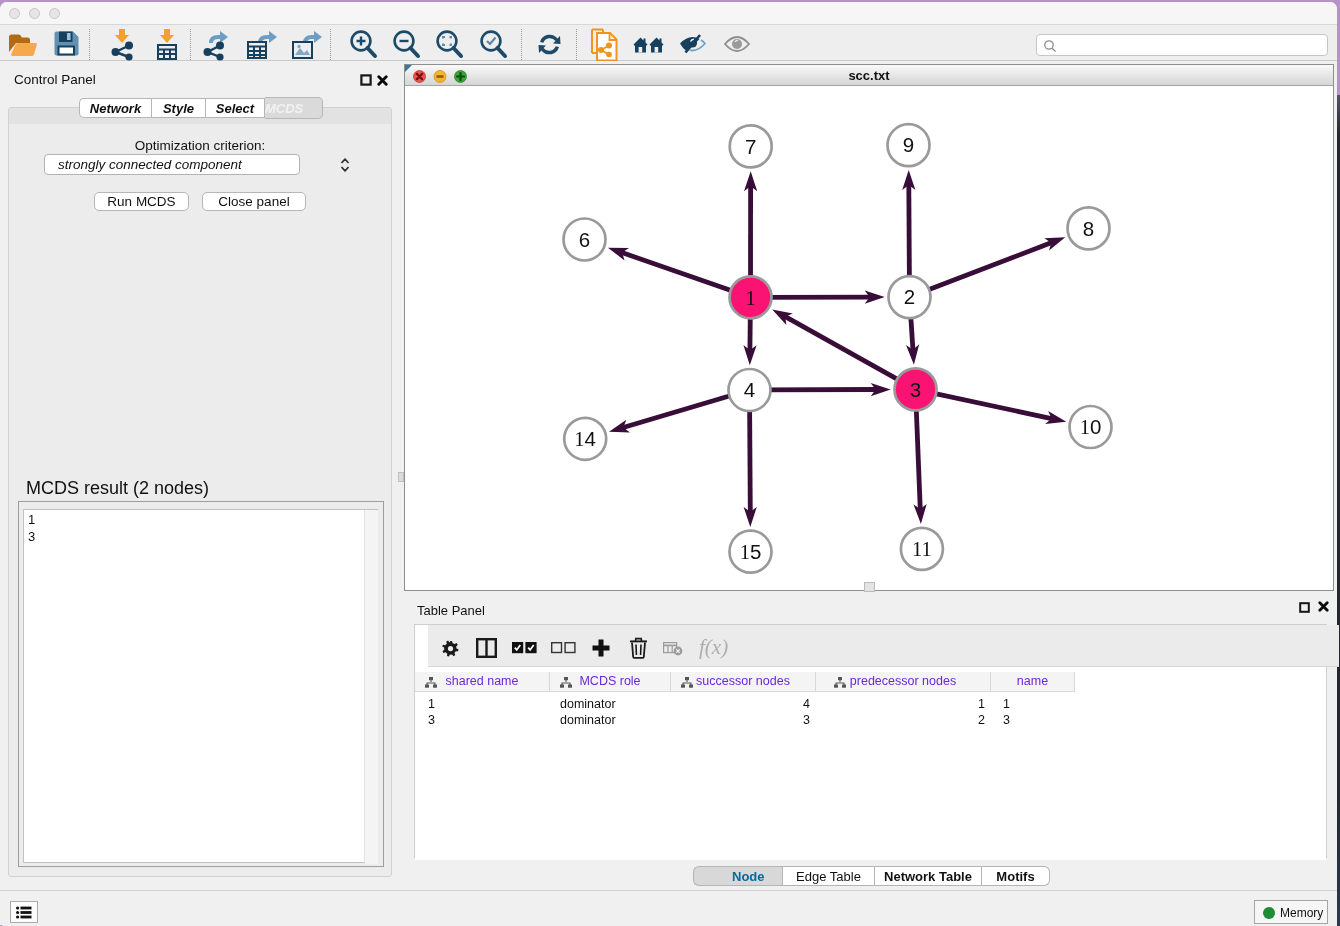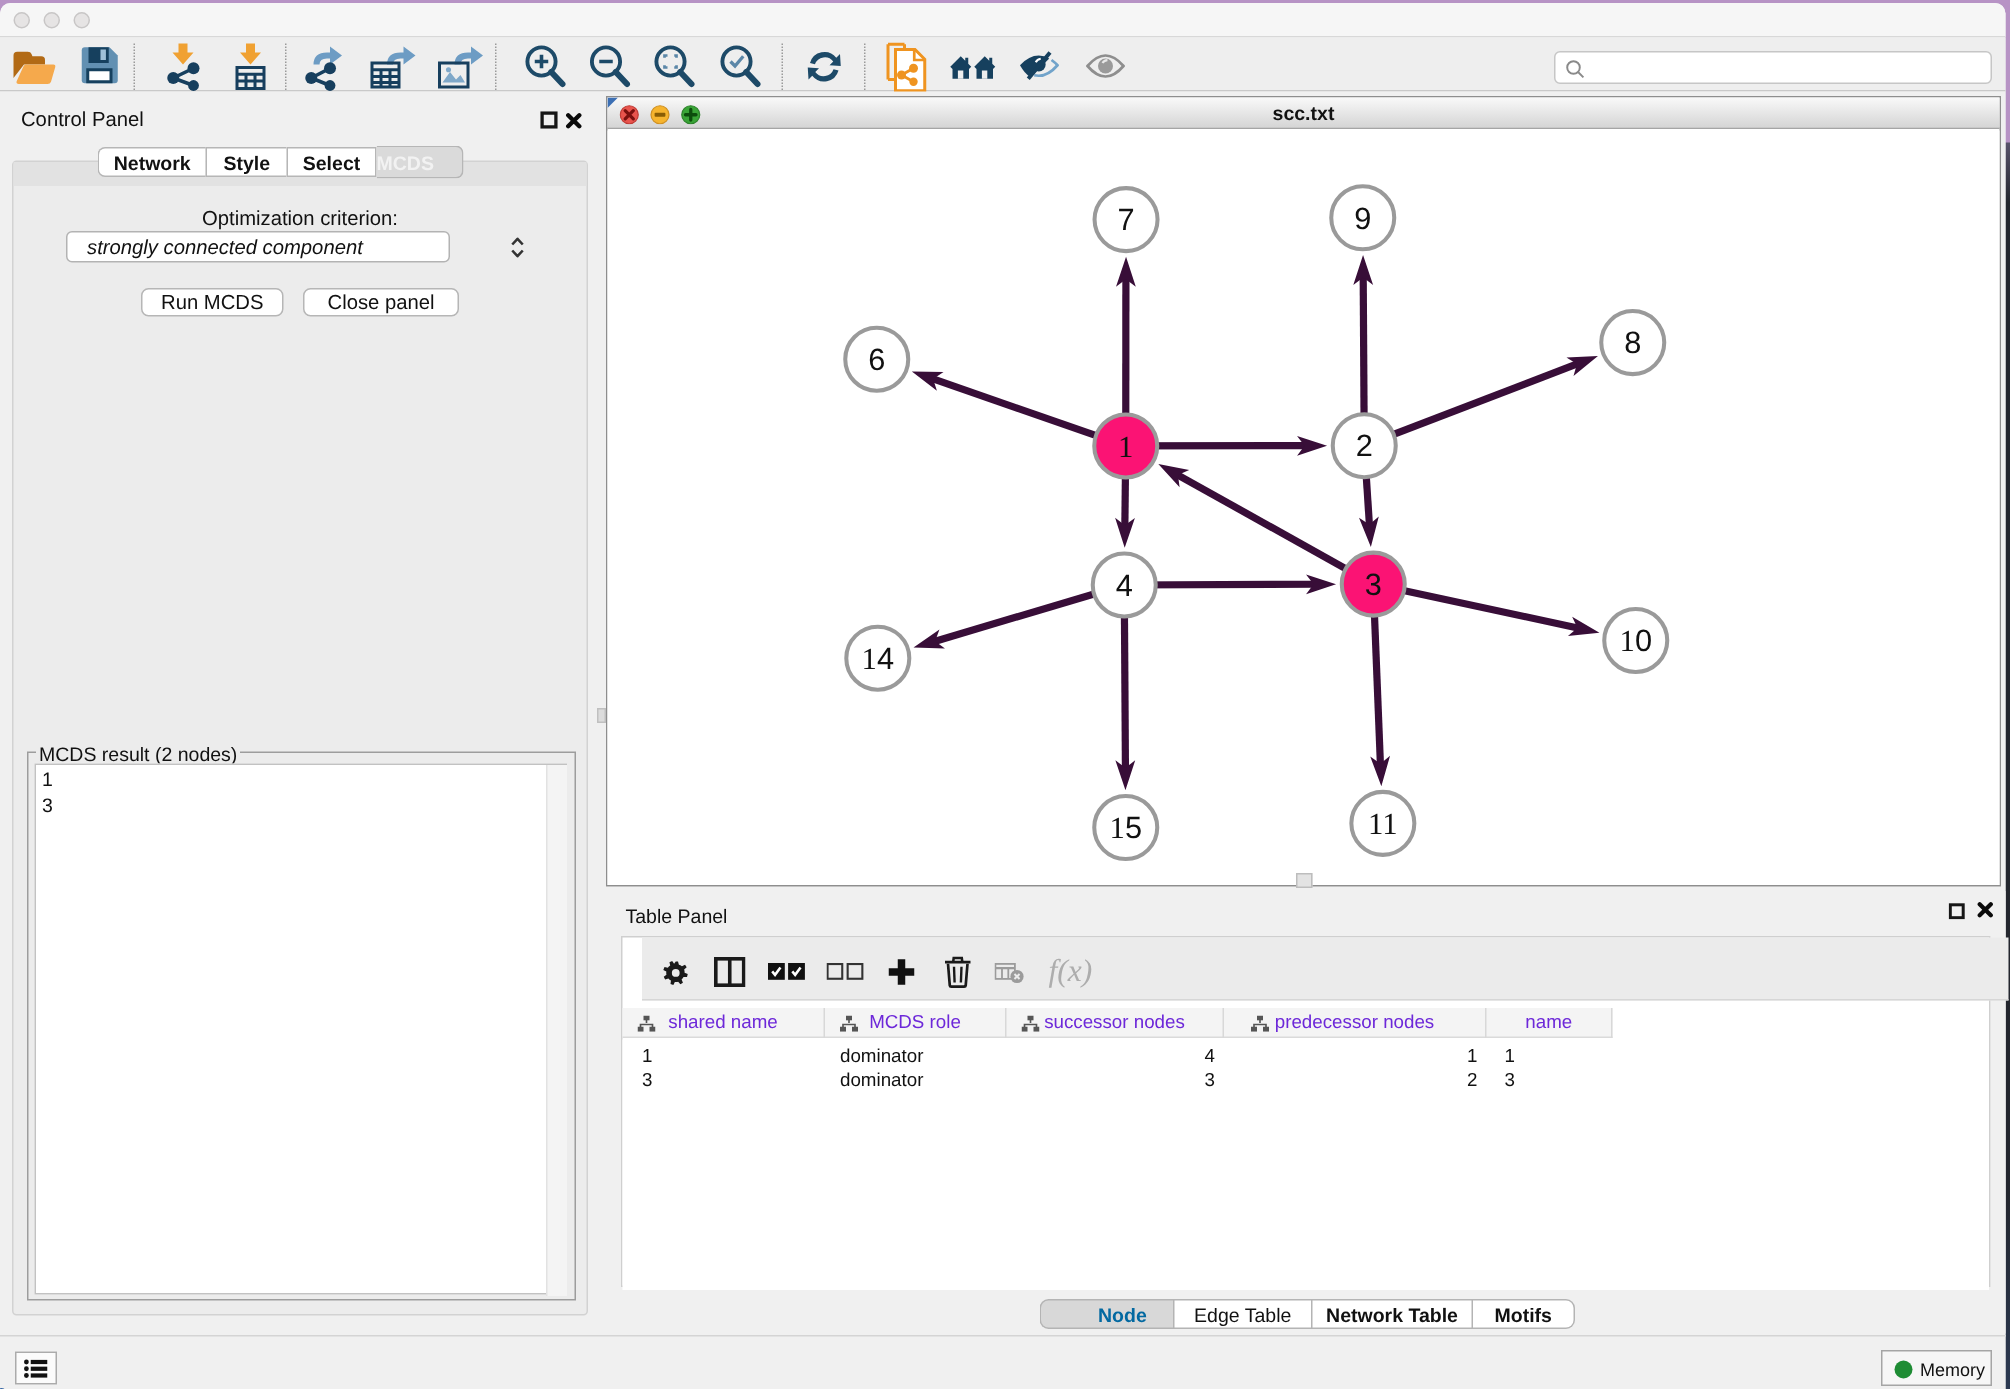--- a/index.html
+++ b/index.html
@@ -166,40 +166,40 @@
         <svg class="abs" style="left:360px;top:13px;" width="12" height="12" viewBox="0 0 12 12">
             <rect x="1.4" y="1.4" width="9.2" height="9.2" fill="none" stroke="#161616" stroke-width="2.2"></rect>
           </svg>
         <svg class="abs" style="left:377px;top:14px;" width="11" height="11" viewBox="0 0 11 11">
             <path d="M1.8 1.8 L9.2 9.2 M9.2 1.8 L1.8 9.2" stroke="#0a0a0a" stroke-width="2.9" stroke-linecap="round"></path>
           </svg>
 
         <div class="abs" style="left:8px;top:46px;width:384px;height:770px;background:#ececec;border:1px solid #d2d2d2;border-radius:3px;"></div>
         <div class="abs" style="left:9px;top:47px;width:382px;height:16px;background:#e2e2e2;"></div>
 
-        <div class="abs" style="left:65px;top:37px;width:243px;height:20px;">
+        <div class="abs" style="left:79px;top:37px;width:243px;height:20px;font-style:italic;">
           <div class="abs" style="left:0;top:0;width:72px;height:20px;background:#ffffff;border:1px solid #b6b6b6;border-radius:5px 0 0 5px;border-right:none;text-align:center;font-size:13px;font-weight:bold;color:#111;line-height:19px;">Network</div>
           <div class="abs" style="left:72px;top:0;width:54px;height:20px;background:#ffffff;border:1px solid #b6b6b6;border-right:none;text-align:center;font-size:13px;font-weight:bold;color:#111;line-height:19px;">Style</div>
           <div class="abs" style="left:126px;top:0;width:60px;height:20px;background:#ffffff;border:1px solid #b6b6b6;text-align:center;font-size:13px;font-weight:bold;color:#111;line-height:19px;">Select</div>
           <div class="abs" style="left:186px;top:-1px;width:58px;height:22px;background:#dadada;border:1px solid #b6b6b6;border-radius:0 5px 5px 0;border-left:none;text-align:left;font-size:13px;font-weight:bold;color:#f2f2f2;line-height:21px;">MCDS</div>
         </div>
 
         <div class="abs" style="left:0;top:77px;width:398px;text-align:center;font-size:13.5px;color:#111;"><span style="margin-left:2px;">Optimization criterion:</span></div>
         <div class="abs" style="left:44px;top:93px;width:256px;height:21px;background:#ffffff;border:1px solid #b3b3b3;border-radius:4px;font-style:italic;">
           <div class="abs" style="left:13px;top:2px;font-size:13.5px;color:#111;">strongly connected component</div>
           <svg class="abs" style="left:295px;top:3px;" width="10" height="14" viewBox="0 0 10 14">
               <path d="M1.5 5 L5 1.2 L8.5 5" fill="none" stroke="#333" stroke-width="1.7" stroke-linejoin="round"></path>
               <path d="M1.5 9 L5 12.8 L8.5 9" fill="none" stroke="#333" stroke-width="1.7" stroke-linejoin="round"></path>
             </svg>
         </div>
         <div class="abs" style="left:94px;top:131px;width:95px;height:19px;background:#ffffff;border:1px solid #b6b6b6;border-radius:5px;text-align:center;font-size:13.5px;color:#111;line-height:17px;">Run MCDS</div>
         <div class="abs" style="left:202px;top:131px;width:104px;height:19px;background:#ffffff;border:1px solid #b6b6b6;border-radius:5px;text-align:center;font-size:13.5px;color:#111;line-height:17px;">Close panel</div>
 
         <div class="abs" style="left:18px;top:440px;width:366px;height:366px;border:1px solid #9d9d9d;"></div>
-        <div class="abs" style="left:24px;top:434px;background:#ececec;font-size:13px;color:#111;padding:0 2px;">MCDS result (2 nodes)</div>
+        <div class="abs" style="left:24px;top:417px;background:#ececec;font-size:18px;color:#111;padding:0 2px;">MCDS result (2 nodes)</div>
         <div class="abs" style="left:23px;top:448px;width:355px;height:354px;background:#ffffff;border:1px solid #c2c2c2;">
           <div class="abs" style="left:340px;top:0;width:14px;height:354px;background:#f4f4f4;border-left:1px solid #e2e2e2;"></div>
           <div class="abs" style="left:4px;top:2px;font-size:13px;color:#111;line-height:16.5px;">1<br>3</div>
         </div>
 
         <div class="abs" style="left:398px;top:411px;width:6px;height:10px;background:#dcdcdc;border:1px solid #c0c0c0;"></div>
       </div>
 
       <div class="abs" id="netframe" style="left:404px;top:3px;width:930px;height:527px;border:1px solid #8e8e8e;background:#ffffff;">
         <div class="abs" id="nettitle" style="left:0;top:0;width:928px;height:21px;background:linear-gradient(#f9f9f9,#d5d5d5);border-bottom:1px solid #a5a5a5;">

